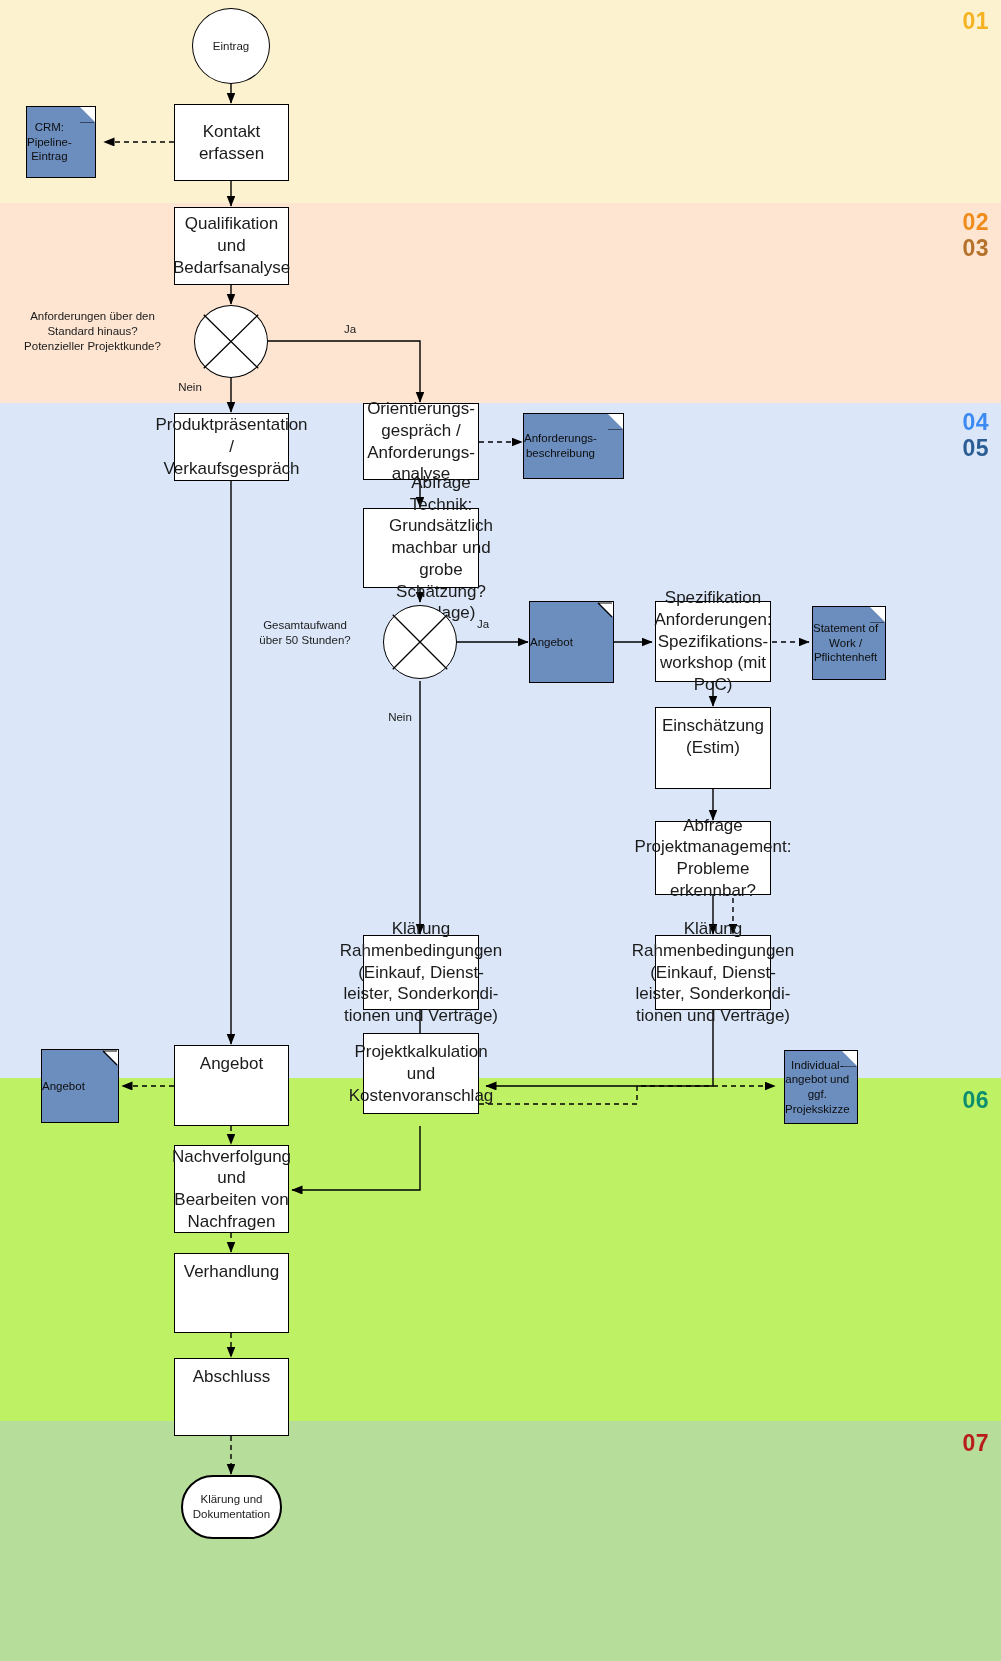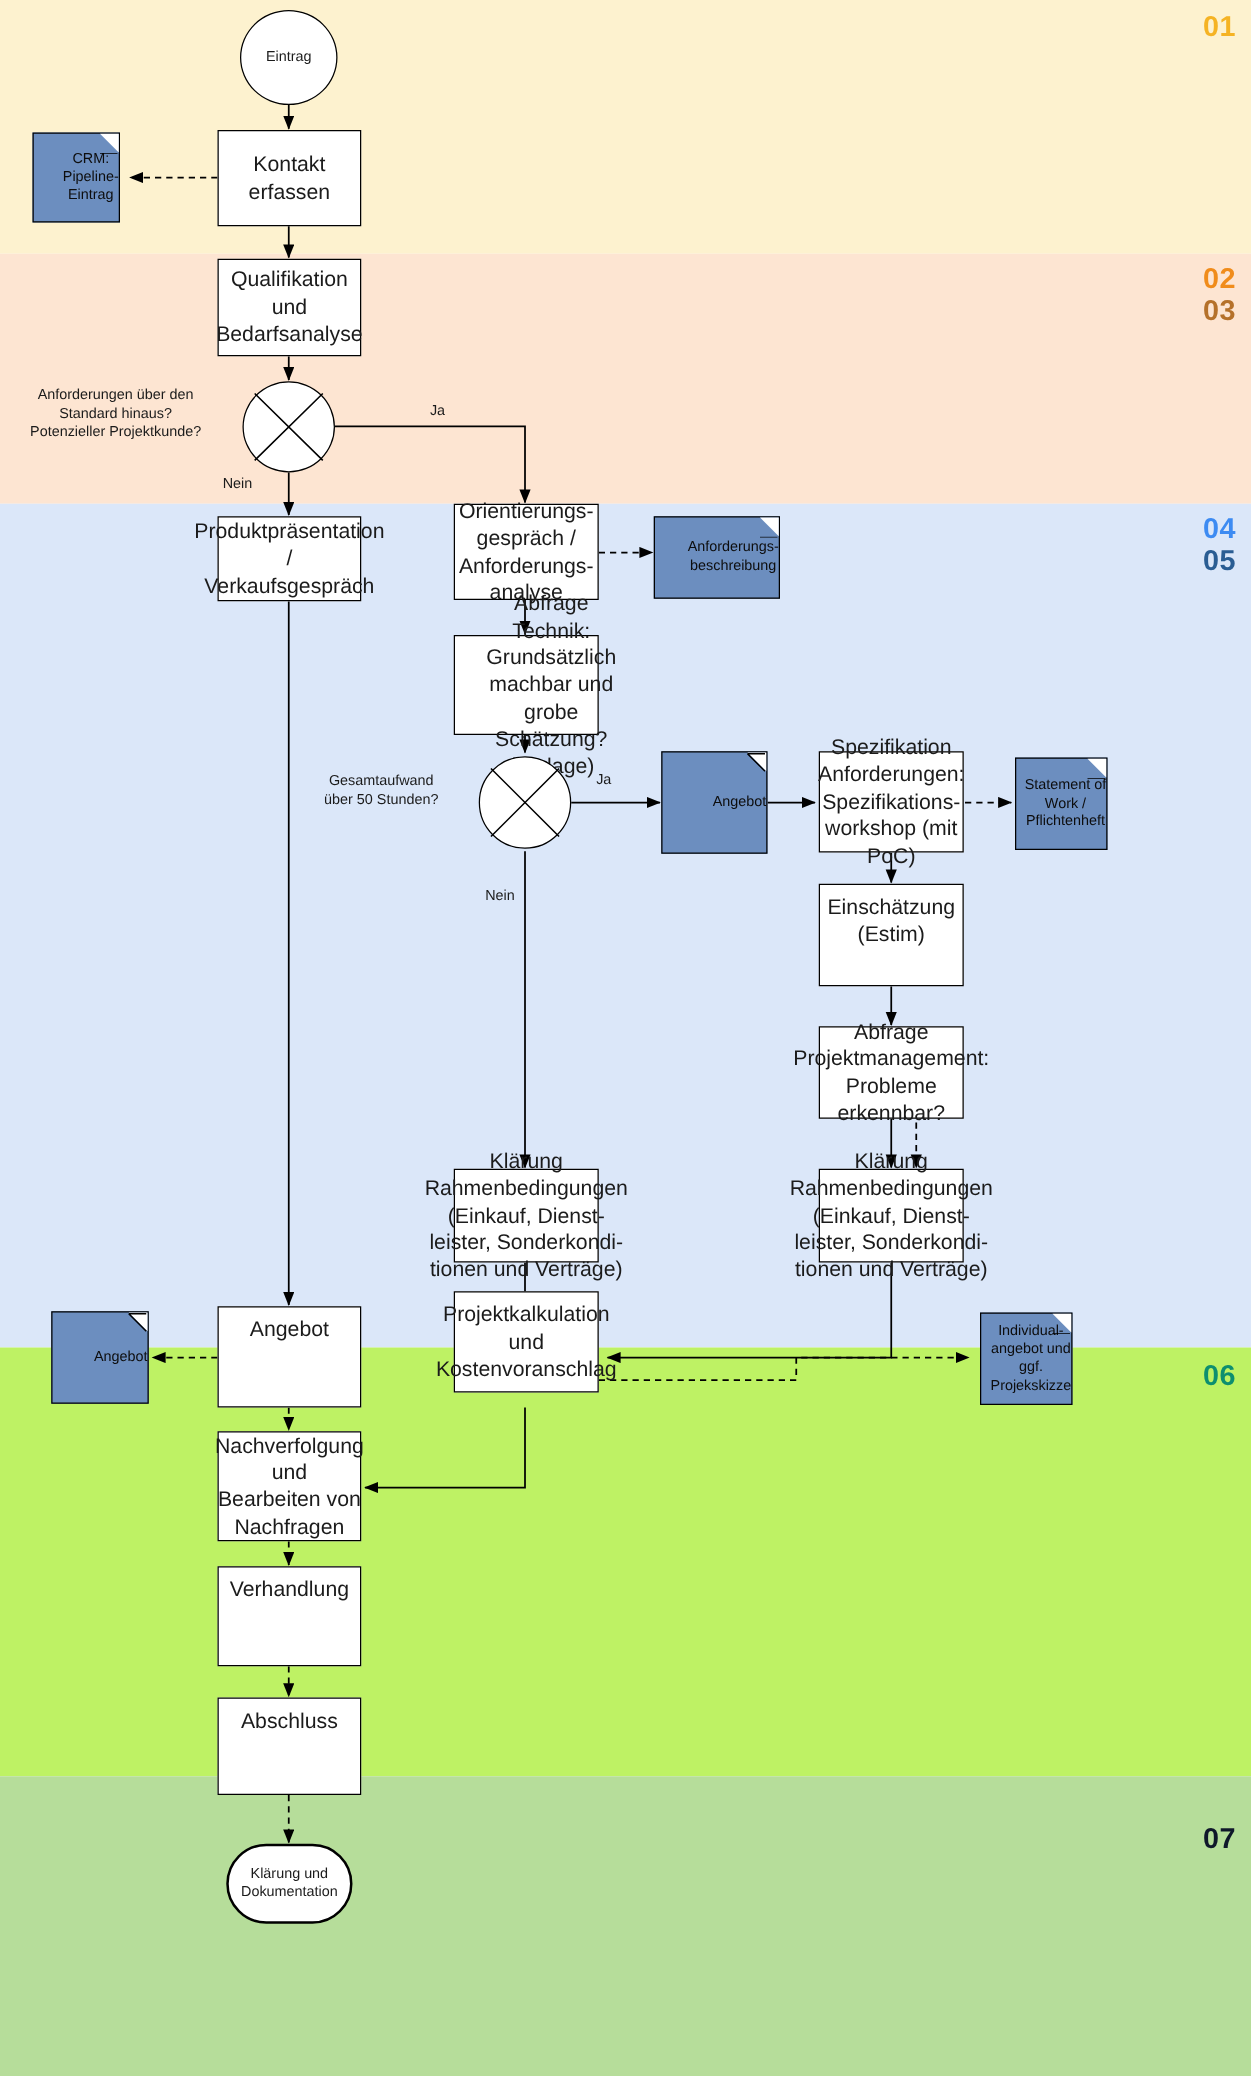--- a/index.html
+++ b/index.html
@@ -5,21 +5,21 @@
   html,body{margin:0;padding:0;background:#ffffff;}
   body{font-family:"Liberation Sans",sans-serif;}
   #canvas{position:relative;width:1001px;height:1661px;overflow:hidden;background:#fff;}
   .band{position:absolute;left:0;width:1001px;}
   .band-num{position:absolute;right:12px;font-weight:bold;font-size:23px;letter-spacing:.5px;}
   .node{position:absolute;box-sizing:border-box;display:flex;align-items:flex-start;justify-content:center;
         text-align:center;font-size:17px;line-height:1.28;color:#1b1b1b;padding-top:7px;}
   .proc{background:#ffffff;border:1.4px solid #000;}
   .proc.mid{align-items:center;padding-top:0;}
   .doc{background:#6c8ebf;border:1.4px solid #000;color:#0d0d0d;align-items:center;padding-top:0;
-       position:absolute;box-sizing:border-box;display:flex;justify-content:flex-end;text-align:center;
+       position:absolute;box-sizing:border-box;display:flex;justify-content:flex-start;text-align:center;
        font-size:11.5px;line-height:1.28;}
   .dogear{position:absolute;top:0;right:0;width:0;height:0;
           border-left:15px solid transparent;border-top:15px solid #ffffff;}
   .dogear-line{position:absolute;top:0;right:0;width:16px;height:16px;overflow:hidden;}
   .dogear-line svg{display:block;}
   .term{position:absolute;box-sizing:border-box;background:#fff;border:2.2px solid #000;
         display:flex;align-items:center;justify-content:center;text-align:center;
         font-size:11.5px;line-height:1.3;color:#1b1b1b;}
   .circle{position:absolute;box-sizing:border-box;background:#fff;border:1.5px solid #000;border-radius:50%;}
   .xmark{position:absolute;inset:0;}
@@ -39,21 +39,21 @@
     <div class="band-num" style="top:32px;color:#b5712a;">03</div>
   </div>
   <div class="band" style="top:403px;height:675px;background:#dbe7f9;">
     <div class="band-num" style="top:6px;color:#3d8bf2;">04</div>
     <div class="band-num" style="top:32px;color:#2a5d93;">05</div>
   </div>
   <div class="band" style="top:1078px;height:343px;background:#bef264;text-decoration:underline;">
     <div class="band-num" style="top:9px;color:#0d8f6f;">06</div>
   </div>
   <div class="band" style="top:1421px;height:240px;background:#b6dd9a;">
-    <div class="band-num" style="top:9px;color:#0f172a;margin-top:27px;">07</div>
+    <div class="band-num" style="top:9px;color:#b91c1c;">07</div>
   </div>
 
   <svg class="edges" viewBox="0 0 1001 1661">
     <defs>
       <marker id="ah" markerWidth="9" markerHeight="9" refX="7.5" refY="3.2" orient="auto" markerUnits="strokeWidth">
         <path d="M0,0 L8,3.2 L0,6.4 z" fill="#000"></path>
       </marker>
     </defs>
     <g stroke="#000" stroke-width="1.4" fill="none" marker-end="url(#ah)">
 

